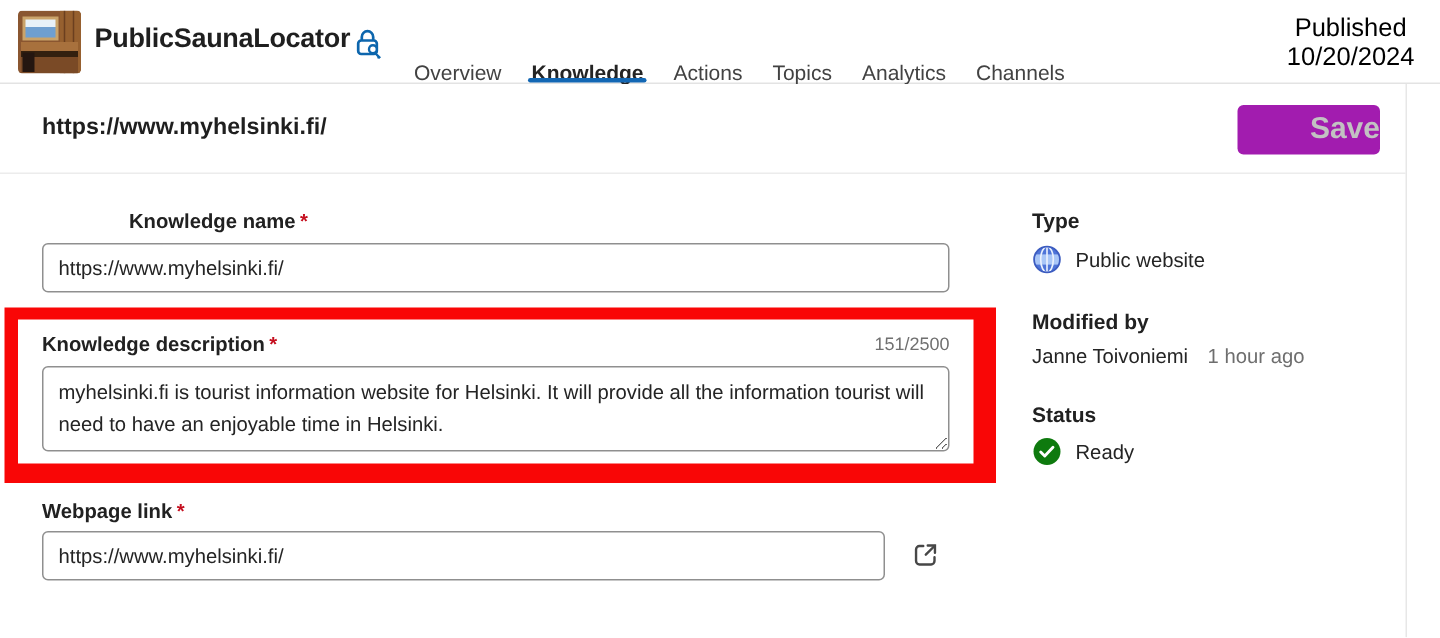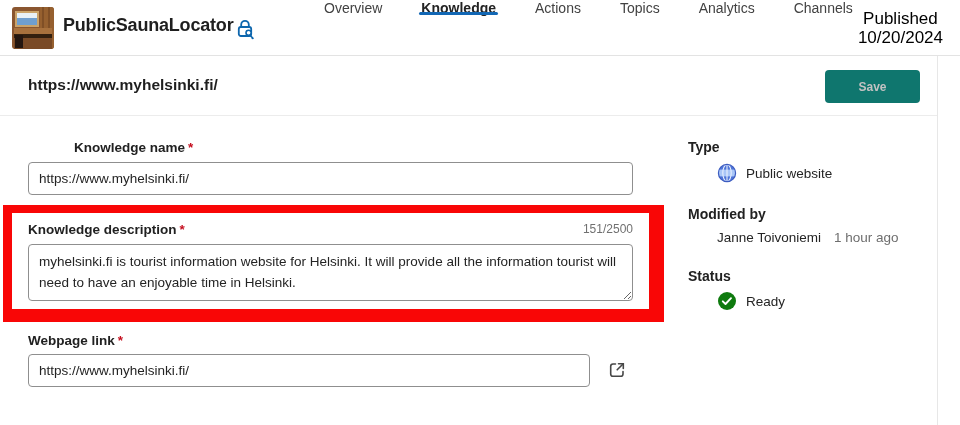--- a/index.html
+++ b/index.html
@@ -5,48 +5,48 @@
   * { margin:0; padding:0; box-sizing:border-box; }
   html,body { background:#fff; }
   body { font-family:"Liberation Sans", sans-serif; color:#242424; }
   #app { position:relative; width:960px; height:425px; background:#fff; overflow:hidden; }
 
   
   .header { position:absolute; left:0; top:0; width:960px; height:56px; background:#fff; border-bottom:1px solid #e3e3e3; }
   .app-icon { position:absolute; left:12px; top:7px; width:42px; height:42px; border-radius:3px; overflow:hidden; }
   .app-title { position:absolute; left:63px; top:15px; font-size:18px; font-weight:700; color:#1f1f1f; letter-spacing:-0.2px; white-space:nowrap; }
   .lock-icon-btn { position:absolute; left:233px; top:17px; width:24px; height:24px; cursor:pointer; }
-  .nav { position:absolute; left:274px; top:0; height:56px; display:flex; gap:35px; align-items:flex-start;margin-left:48px; }
+  .nav { position:absolute; left:274px; top:0; height:56px; display:flex; gap:16px; align-items:flex-end; }
   .tab { position:relative; display:flex; align-items:center; font-size:14px; color:#424242; padding:0 2px; cursor:pointer; white-space:nowrap; }
   .tab.active { font-weight:700; color:#242424; }
   .tab.active::after { content:""; position:absolute; left:0; right:0; bottom:1px; height:3px; background:#1267b4; border-radius:2px; }
   .published { position:absolute; right:17px; top:9px; text-align:center; font-size:17px; line-height:19px; color:#000000; }
 
   
   .titlebar { position:absolute; left:0; top:56px; width:937px; height:60px; border-bottom:1px solid #ececec; background:#fff; }
   .page-title { position:absolute; left:28px; top:20px; font-size:15.5px; font-weight:700; color:#1f1f1f; }
-  .save-btn { position:absolute; left:825px; top:70px; width:95px; height:33px; background:#0f766e; color:#c2c2c2; border:none; border-radius:4px; font-size:12px; font-weight:600; font-family:"Liberation Sans",sans-serif; }
+  .save-btn { position:absolute; left:825px; top:70px; width:95px; height:33px; background:#a21caf; color:#c2c2c2; border:none; border-radius:4px; font-size:20px; font-weight:600; font-family:"Liberation Sans",sans-serif;text-align:right; }
 
   .gutter-line { position:absolute; left:937px; top:56px; width:1px; height:369px; background:#e7e7e7; }
 
   
   .field-label { position:absolute; font-size:13.5px; font-weight:700; color:#212121; white-space:nowrap; }
   .req { color:#c50f1f; font-weight:700; margin-left:3px; }
   .counter { position:absolute; right:327px; font-size:12px; color:#707070; }
   .text-input { position:absolute; left:28px; height:33px; border:1px solid #8f8f8f; border-radius:4px; padding:0 10px; font-size:13.5px; font-family:"Liberation Sans",sans-serif; color:#242424; background:#fff; outline:none; }
   #kn-input { top:162px; width:605px; }
   #desc-area { position:absolute; left:28px; top:244px; width:605px; height:57px; border:1px solid #8f8f8f; border-radius:4px; padding:7px 10px; font-size:13.5px; line-height:1.55; font-family:"Liberation Sans",sans-serif; color:#242424; resize:vertical; outline:none; overflow:hidden; }
   #link-input { top:354px; width:562px; }
   .ext-link-btn { position:absolute; left:605px; top:359px; width:24px; height:24px; cursor:pointer; background:none; border:none; padding:0; }
 
   .annotation { position:absolute; left:3px; top:205px; width:661px; height:117px; border-style:solid; border-color:#f90606; border-width:8px 15px 13px 9px; z-index:6; pointer-events:none; }
 
   
   .detail-label { position:absolute; left:688px; font-size:14px; font-weight:700; color:#212121; }
-  .detail-row { position:absolute; left:688px; display:flex; align-items:center; gap:9px; font-size:13.5px; color:#242424;margin-left:29px; }
+  .detail-row { position:absolute; left:688px; display:flex; align-items:center; gap:9px; font-size:13.5px; color:#242424; }
   .time-ago { color:#6e6e6e; margin-left:4px; }
   .icon-20 { width:20px; height:20px; display:inline-block; flex:0 0 auto; }
 </style>
 </head>
 <body>
 
 <div id="app">
 
   <div class="header">
     <span class="app-icon">
@@ -98,21 +98,21 @@
       <div>10/20/2024</div>
     </div>
   </div>
 
   <div class="titlebar">
     <div class="page-title">https://www.myhelsinki.fi/</div>
   </div>
   <button class="save-btn" disabled="">Save</button>
   <div class="gutter-line"></div>
 
-  <div class="field-label" style="left:28px; top:140px;padding-left:46px;">
+  <div class="field-label" style="left:40px; top:140px;padding-left:46px;">
     <span>Knowledge name</span><span class="req">*</span>
   </div>
   <div class="counter" style="top:140px;margin-top:41px;">26/100</div>
   <input id="kn-input" class="text-input" type="text" value="https://www.myhelsinki.fi/" style="">
 
   <div class="field-label" style="left:28px; top:222px;">
     <span>Knowledge description</span><span class="req">*</span>
   </div>
   <div class="counter" style="top:222px;">151/2500</div>
   <textarea id="desc-area" style="">myhelsinki.fi is tourist information website for Helsinki. It will provide all the information tourist will need to have an enjoyable time in Helsinki.</textarea>

